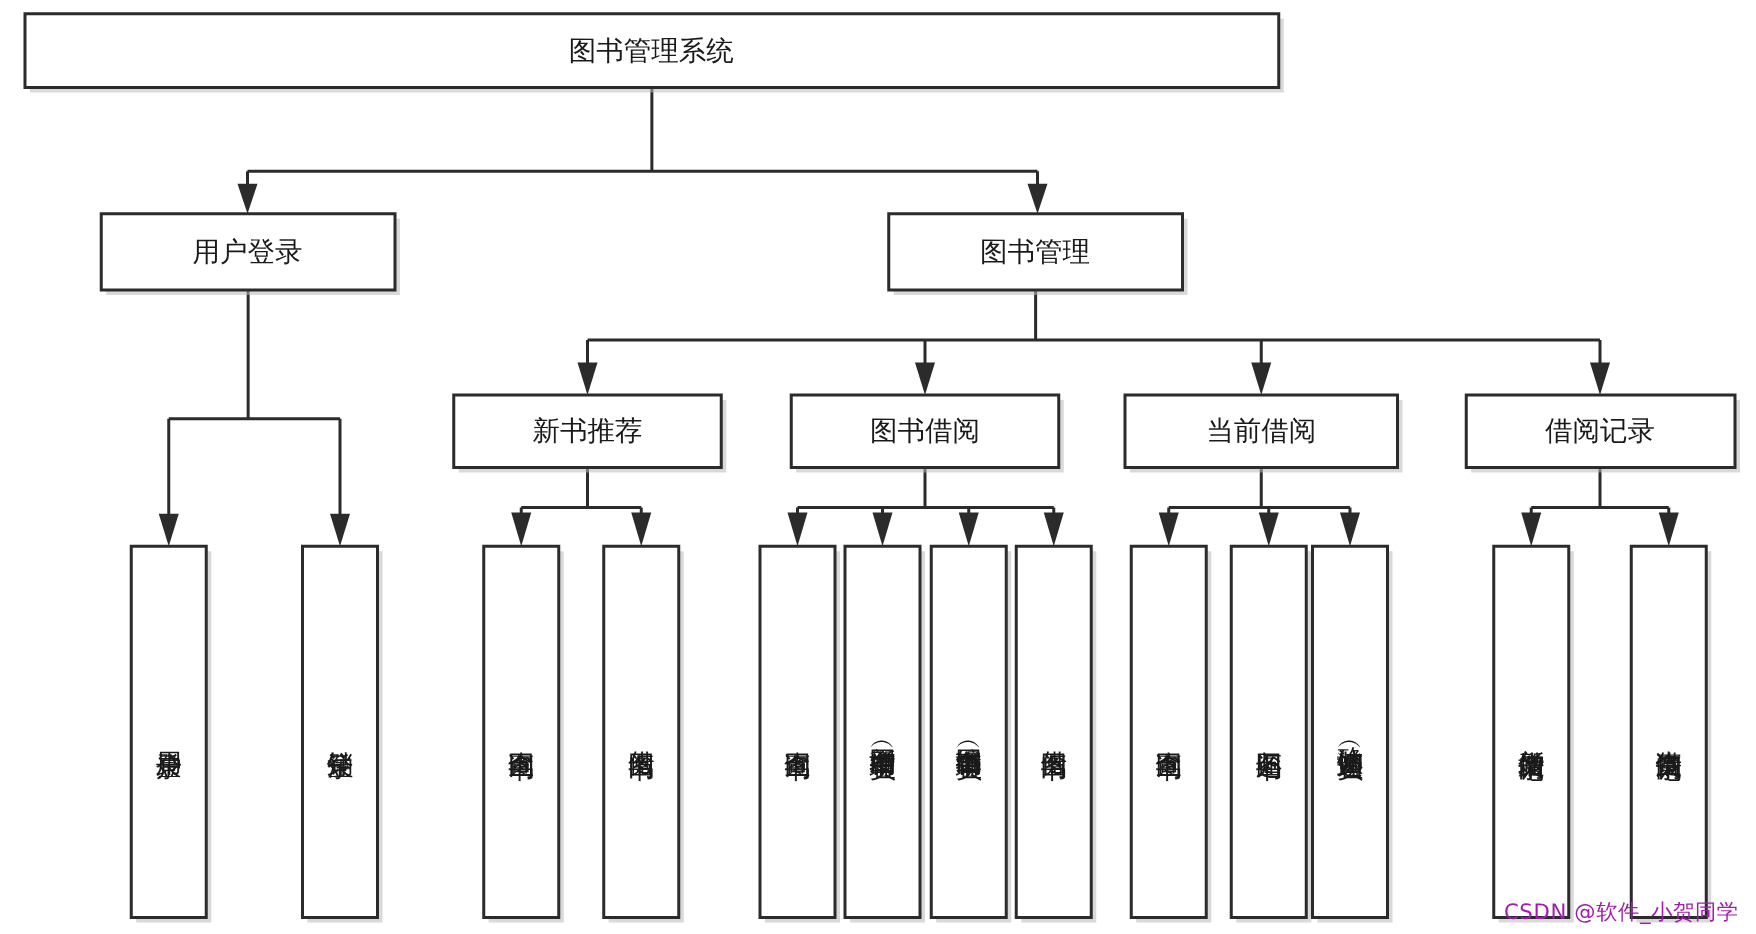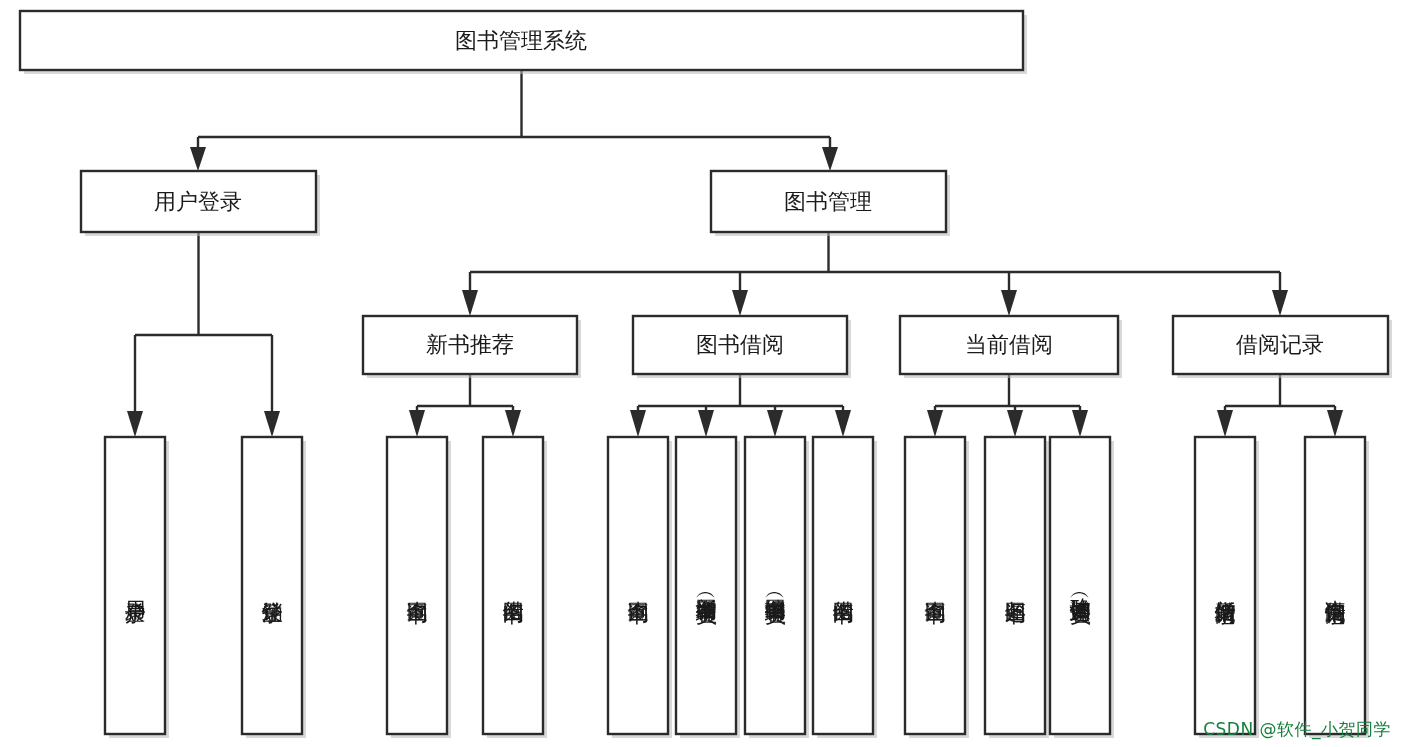--- a/index.html
+++ b/index.html
@@ -66,21 +66,21 @@
     letter-spacing: 1px;
     color: #1a1a1a;
     white-space: nowrap;
   }
   .watermark {
     position: absolute;
     right: 14px;
     bottom: 6px;
     font-family: "DejaVu Sans", "Liberation Sans", sans-serif;
     font-size: 17px;
-    color: #15803d;
+    color: #a21caf;
     letter-spacing: 0.5px;
     white-space: nowrap;
   }
 </style>
 </head>
 <body>
 
 <div id="diagram-root">
 
   <svg id="flowchart" viewBox="0 0 1405 747">

